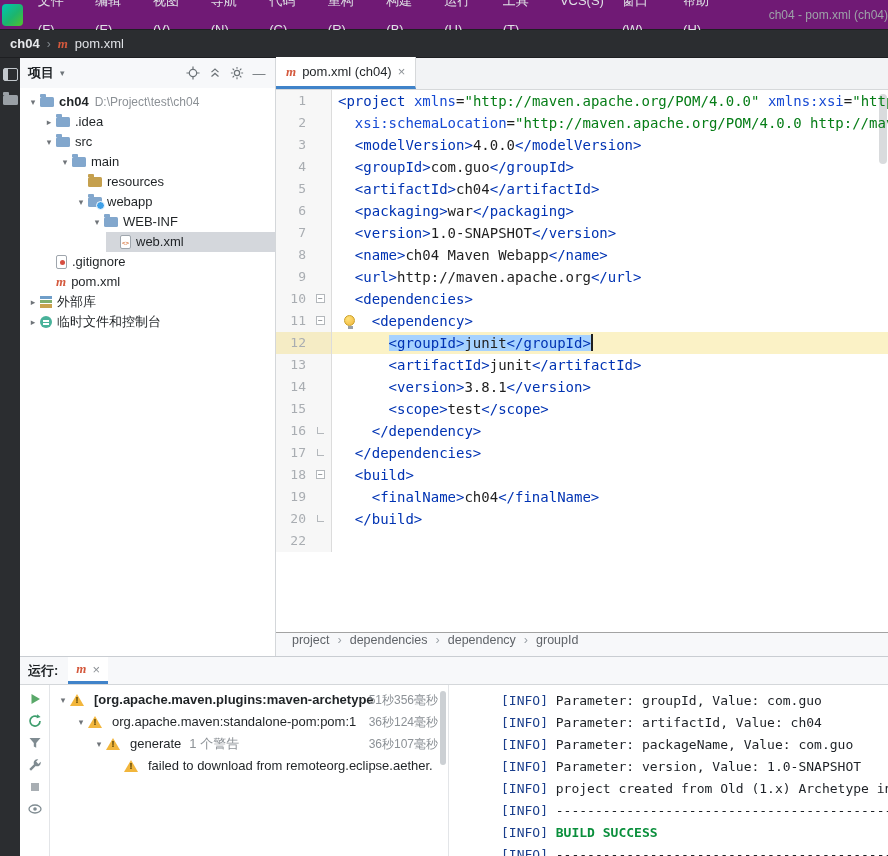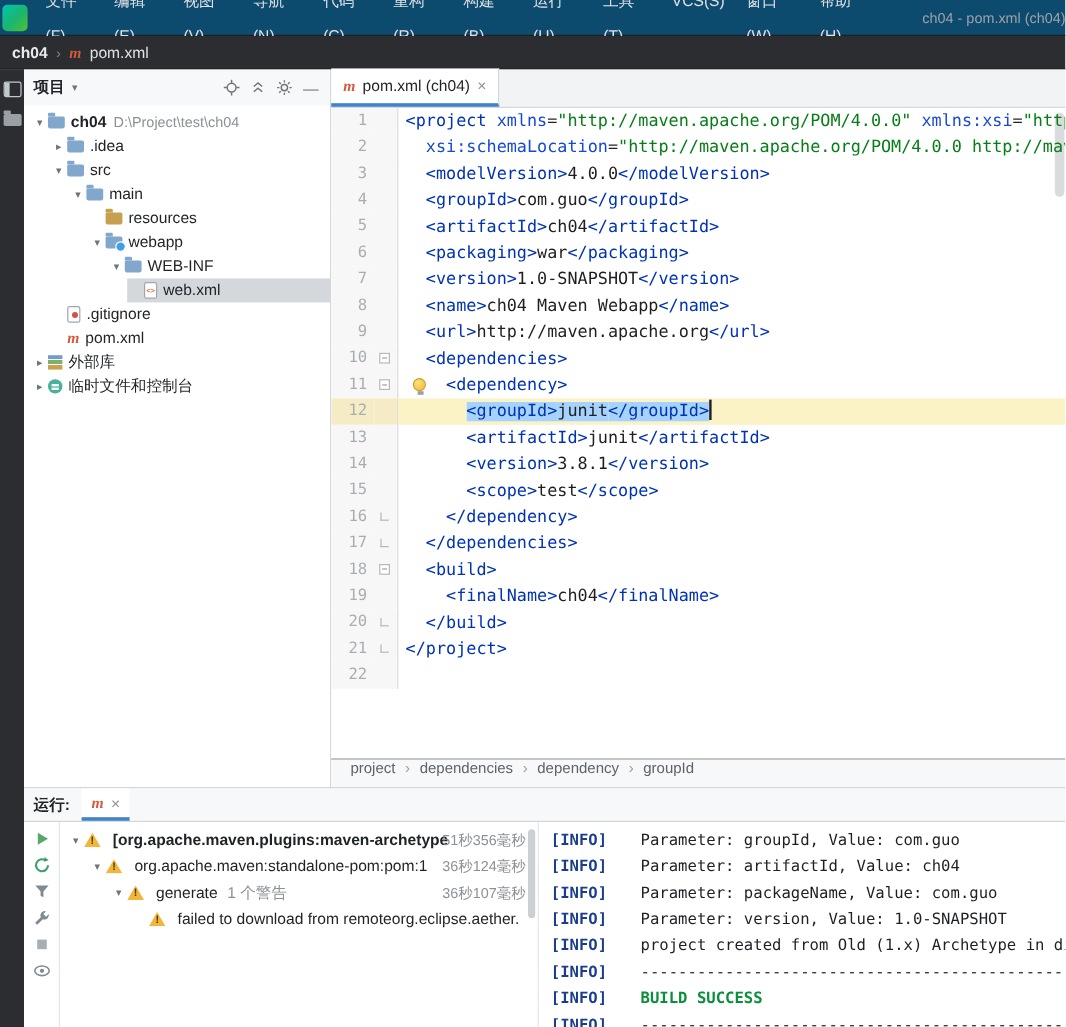--- a/index.html
+++ b/index.html
@@ -1,21 +1,21 @@
 <!DOCTYPE html>
 <html style="--accent-underline: #4083c9; --selection: #a6d2ff; --caret-line: #fbf2c6; --maven-orange: #d4593d; --success-green: #0a8f3c; --warning-yellow: #f2b63c; --info-blue: #1a3e8c; --tag-blue: #0033b3; --attr-blue: #174ad4; --value-green: #067d17;"><head>
 <meta charset="utf-8">
 <style>
   * { margin:0; padding:0; box-sizing:border-box; }
   html,body { background:#fff; }
   .app { position:relative; width:888px; height:856px; overflow:hidden;
          font-family:"Liberation Sans", sans-serif; font-size:13px; color:#1f2326; background:#fff; }
 
   
-  .menubar { position:absolute; left:0; top:0; width:888px; height:30px; background:#0c4a6e;
+  .menubar { position:absolute; left:0; top:0; width:888px; height:30px; background:#701a75;
              display:flex; align-items:center; border-bottom:1px solid #1e1f22; }
   .logo { width:22px; height:22px; margin:0 6px 0 2px; border-radius:4px;
           background:linear-gradient(135deg,#00c4b4 0%,#1db56d 55%,#53c22b 100%); }
   .menu-item { padding:0 9px; line-height:29px; color:#dfe1e5; cursor:default; }
   .wintitle { margin-left:36px; color:#9da2a8; font-size:12px; white-space:nowrap; }
 
   .navrow { position:absolute; left:0; top:30px; width:888px; height:28px; background:#2b2d30;
             border-bottom:1px solid #1e1f22; display:flex; align-items:center; padding-left:10px; gap:7px; }
   .nav-proj { color:#e8eaed; font-weight:bold; }
   .nav-sep { color:#82878c; font-size:12px; }
@@ -108,22 +108,22 @@
   .rtoolbar svg { display:block; margin:6px auto 0; }
   .rtree { position:absolute; left:30px; top:0; width:398px; height:171px; overflow:hidden; padding-top:4px; }
   .rrow { height:22px; line-height:22px; position:relative; white-space:nowrap; display:flex; align-items:center; }
   .rrow .tlabel { padding-left:5px; }
   .rrow .tlabel.b { font-weight:bold; }
   .rtime { position:absolute; right:10px; color:#8c9196; font-size:12px; }
   .rhint { color:#8c9196; padding-left:8px; }
   .rscroll { position:absolute; right:2px; top:6px; width:6px; height:74px; background:#ccd0d4; border-radius:3px; }
   .rconsole { position:absolute; left:428px; top:0; width:440px; height:171px; border-left:1px solid #e3e5e8;
               overflow:hidden; padding:5px 0 0 10px; font:13px/22px "DejaVu Sans Mono", monospace; white-space:pre; }
-  .ctag { color:var(--info-blue,#1a3e8c); font-weight:bold; }
-  .cmsg { color:#1d2126;margin-left:20px; }
+  .ctag { color:var(--info-blue,#1a3e8c); font-weight:normal;margin-left:42px; }
+  .cmsg { color:#1d2126; }
   .cmsg.ok { color:var(--success-green,#0a8f3c); font-weight:bold; }
 </style>
 </head>
 <body>
 
 <div class="app">
 
   <div class="menubar">
     <div class="logo"></div>
     <div class="menus" id="menus" style="display:flex">
@@ -267,21 +267,20 @@
         <div class="cline"><span class="ln">11</span><span class="fold"><span class="fm">−</span></span><span class="ctext"><span class="bulb"></span><span class="tk-p">    </span><span class="tk-g">&lt;dependency&gt;</span></span></div>
         <div class="cline cur"><span class="ln">12</span><span class="fold"></span><span class="ctext"><span class="tk-p">      </span><span class="tk-g s">&lt;groupId&gt;</span><span class="tk-t s">junit</span><span class="tk-g s">&lt;/groupId&gt;</span><span class="caret"></span></span></div>
         <div class="cline"><span class="ln">13</span><span class="fold"></span><span class="ctext"><span class="tk-p">      </span><span class="tk-g">&lt;artifactId&gt;</span><span class="tk-t">junit</span><span class="tk-g">&lt;/artifactId&gt;</span></span></div>
         <div class="cline"><span class="ln">14</span><span class="fold"></span><span class="ctext"><span class="tk-p">      </span><span class="tk-g">&lt;version&gt;</span><span class="tk-t">3.8.1</span><span class="tk-g">&lt;/version&gt;</span></span></div>
         <div class="cline"><span class="ln">15</span><span class="fold"></span><span class="ctext"><span class="tk-p">      </span><span class="tk-g">&lt;scope&gt;</span><span class="tk-t">test</span><span class="tk-g">&lt;/scope&gt;</span></span></div>
         <div class="cline"><span class="ln">16</span><span class="fold"><span class="fe"></span></span><span class="ctext"><span class="tk-p">    </span><span class="tk-g">&lt;/dependency&gt;</span></span></div>
         <div class="cline"><span class="ln">17</span><span class="fold"><span class="fe"></span></span><span class="ctext"><span class="tk-p">  </span><span class="tk-g">&lt;/dependencies&gt;</span></span></div>
         <div class="cline"><span class="ln">18</span><span class="fold"><span class="fm">−</span></span><span class="ctext"><span class="tk-p">  </span><span class="tk-g">&lt;build&gt;</span></span></div>
         <div class="cline"><span class="ln">19</span><span class="fold"></span><span class="ctext"><span class="tk-p">    </span><span class="tk-g">&lt;finalName&gt;</span><span class="tk-t">ch04</span><span class="tk-g">&lt;/finalName&gt;</span></span></div>
         <div class="cline"><span class="ln">20</span><span class="fold"><span class="fe"></span></span><span class="ctext"><span class="tk-p">  </span><span class="tk-g">&lt;/build&gt;</span></span></div>
-        <div class="cline"><span class="ln">21</span><span class="fold"><span class="fe"></span></span><span class="ctext"><span class="tk-g">&lt;/project&gt;</span></span></div>
         <div class="cline"><span class="ln">22</span><span class="fold"></span><span class="ctext"></span></div>
       </div>
     <div class="crumbsbar" id="crumbs">
         <span class="citem">project</span>
         <span class="csep">›</span>
         <span class="citem">dependencies</span>
         <span class="csep">›</span>
         <span class="citem">dependency</span>
         <span class="csep">›</span>
         <span class="citem">groupId</span>

